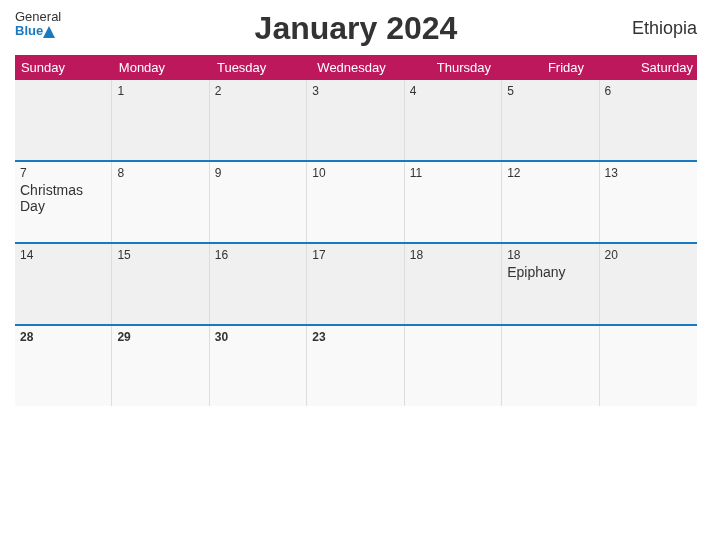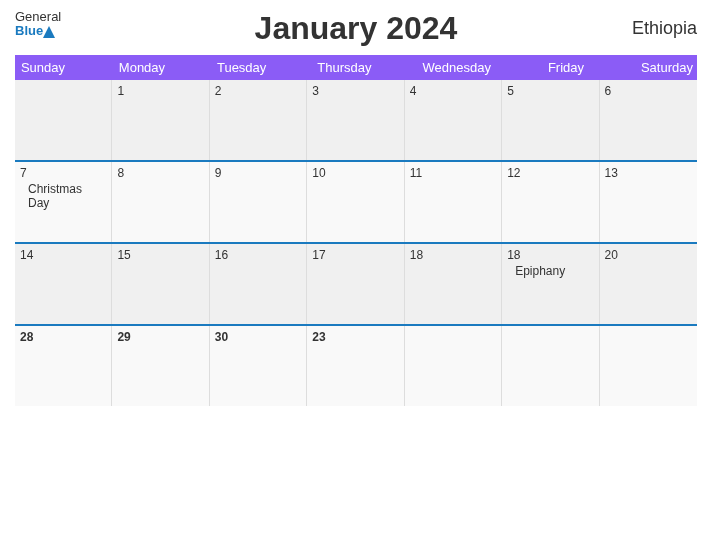--- a/index.html
+++ b/index.html
@@ -59,21 +59,21 @@
       position: absolute;
       right: 0;
       top: 8px;
       font-size: 18px;
       color: #333;
     }
 
     .days-header {
       display: grid;
       grid-template-columns: repeat(7, 1fr);
-      background: #8b5cf6;
+      background: #be185d;
       border-radius: 0;
       gap: 43px;
     }
 
     .day-header {
       color: #fff;
       text-align: center;
       padding: 5px 4px;
       font-size: 13px;
       font-weight: normal;
@@ -112,24 +112,23 @@
     }
 
     .cell-number {
       font-size: 12px;
       color: #333;
       display: block;
       margin-bottom: 2px;
     }
 
     .cell-event {
-      font-size: 12px;
+      font-size: 14px;
       color: #333;
       display: block;
-      margin-left: 8px;
     }
 
     .empty-cell {
       background: #f9f9f9;
     }
 
     
     .calendar-week:nth-child(odd) .calendar-cell {
       background: #f0f0f0;
     }
@@ -153,22 +152,22 @@
 
     <h1 class="calendar-title">January 2024</h1>
 
     <span class="country-label">Ethiopia</span>
   </div>
 
   <div class="days-header" id="days-header-row">
       <div class="day-header">Sunday</div>
       <div class="day-header">Monday</div>
       <div class="day-header">Tuesday</div>
+      <div class="day-header">Wednesday</div>
       <div class="day-header">Thursday</div>
-      <div class="day-header">Wednesday</div>
       <div class="day-header">Friday</div>
       <div class="day-header">Saturday</div>
     </div>
 
   <div class="calendar-grid" id="calendar-grid">
       <div class="calendar-week">
         <div class="calendar-cell empty-cell"></div>
         <div class="calendar-cell">
           <span class="cell-number">1</span>
         </div>

